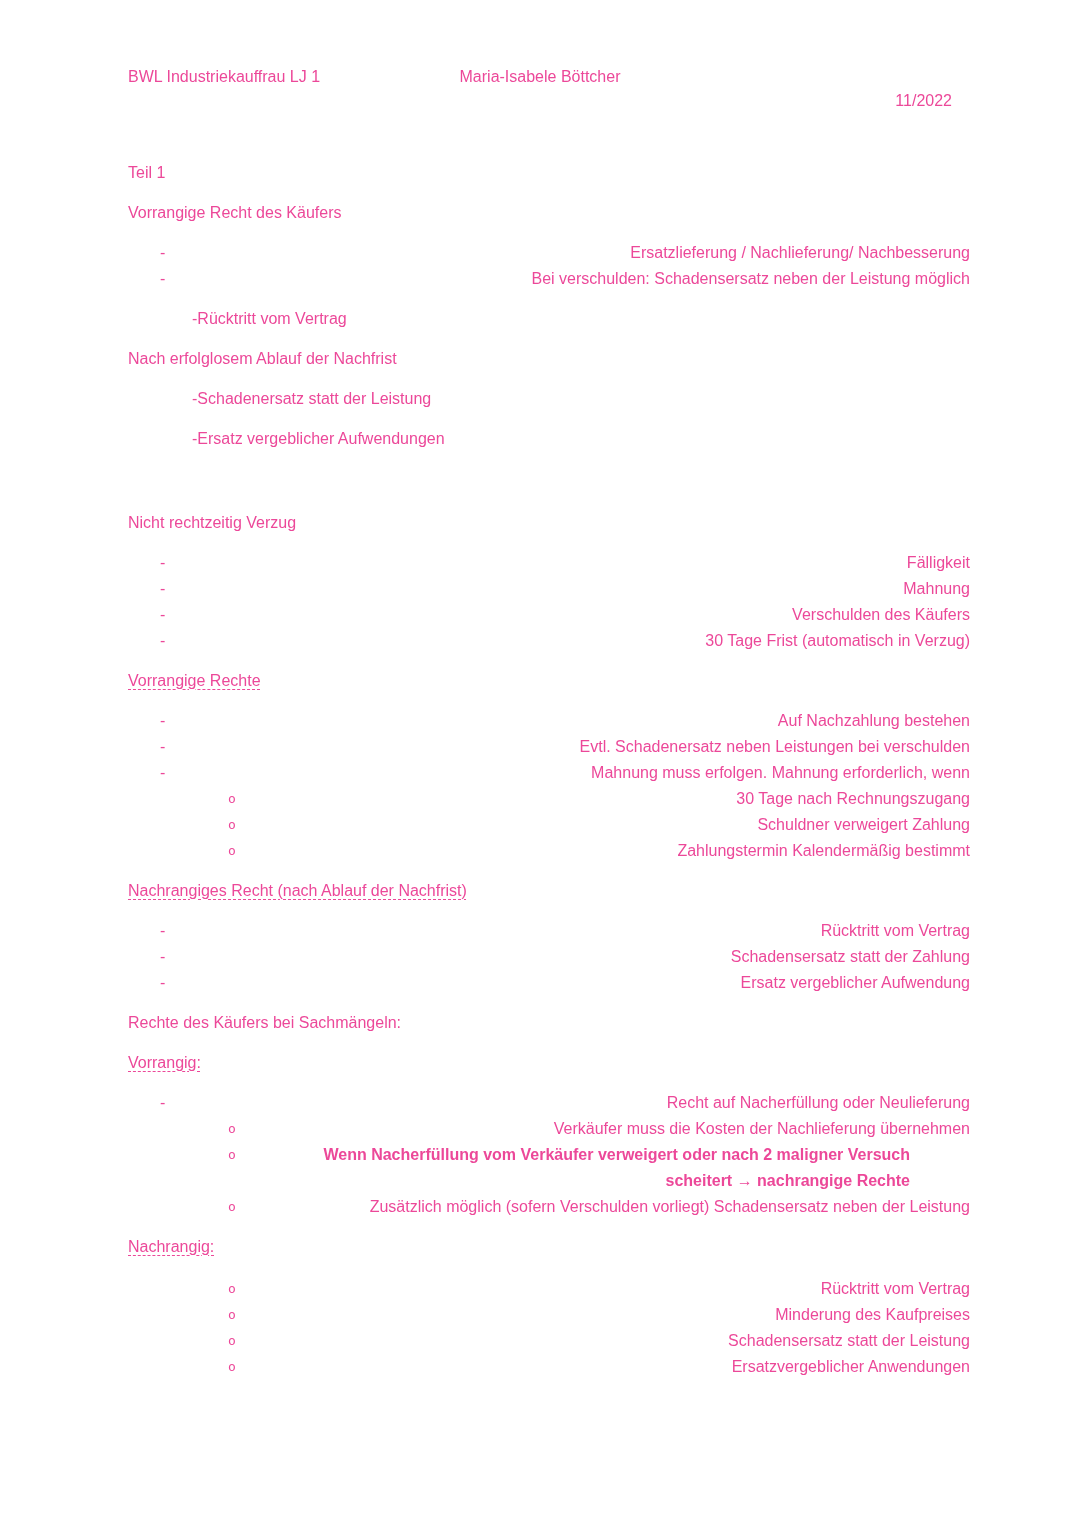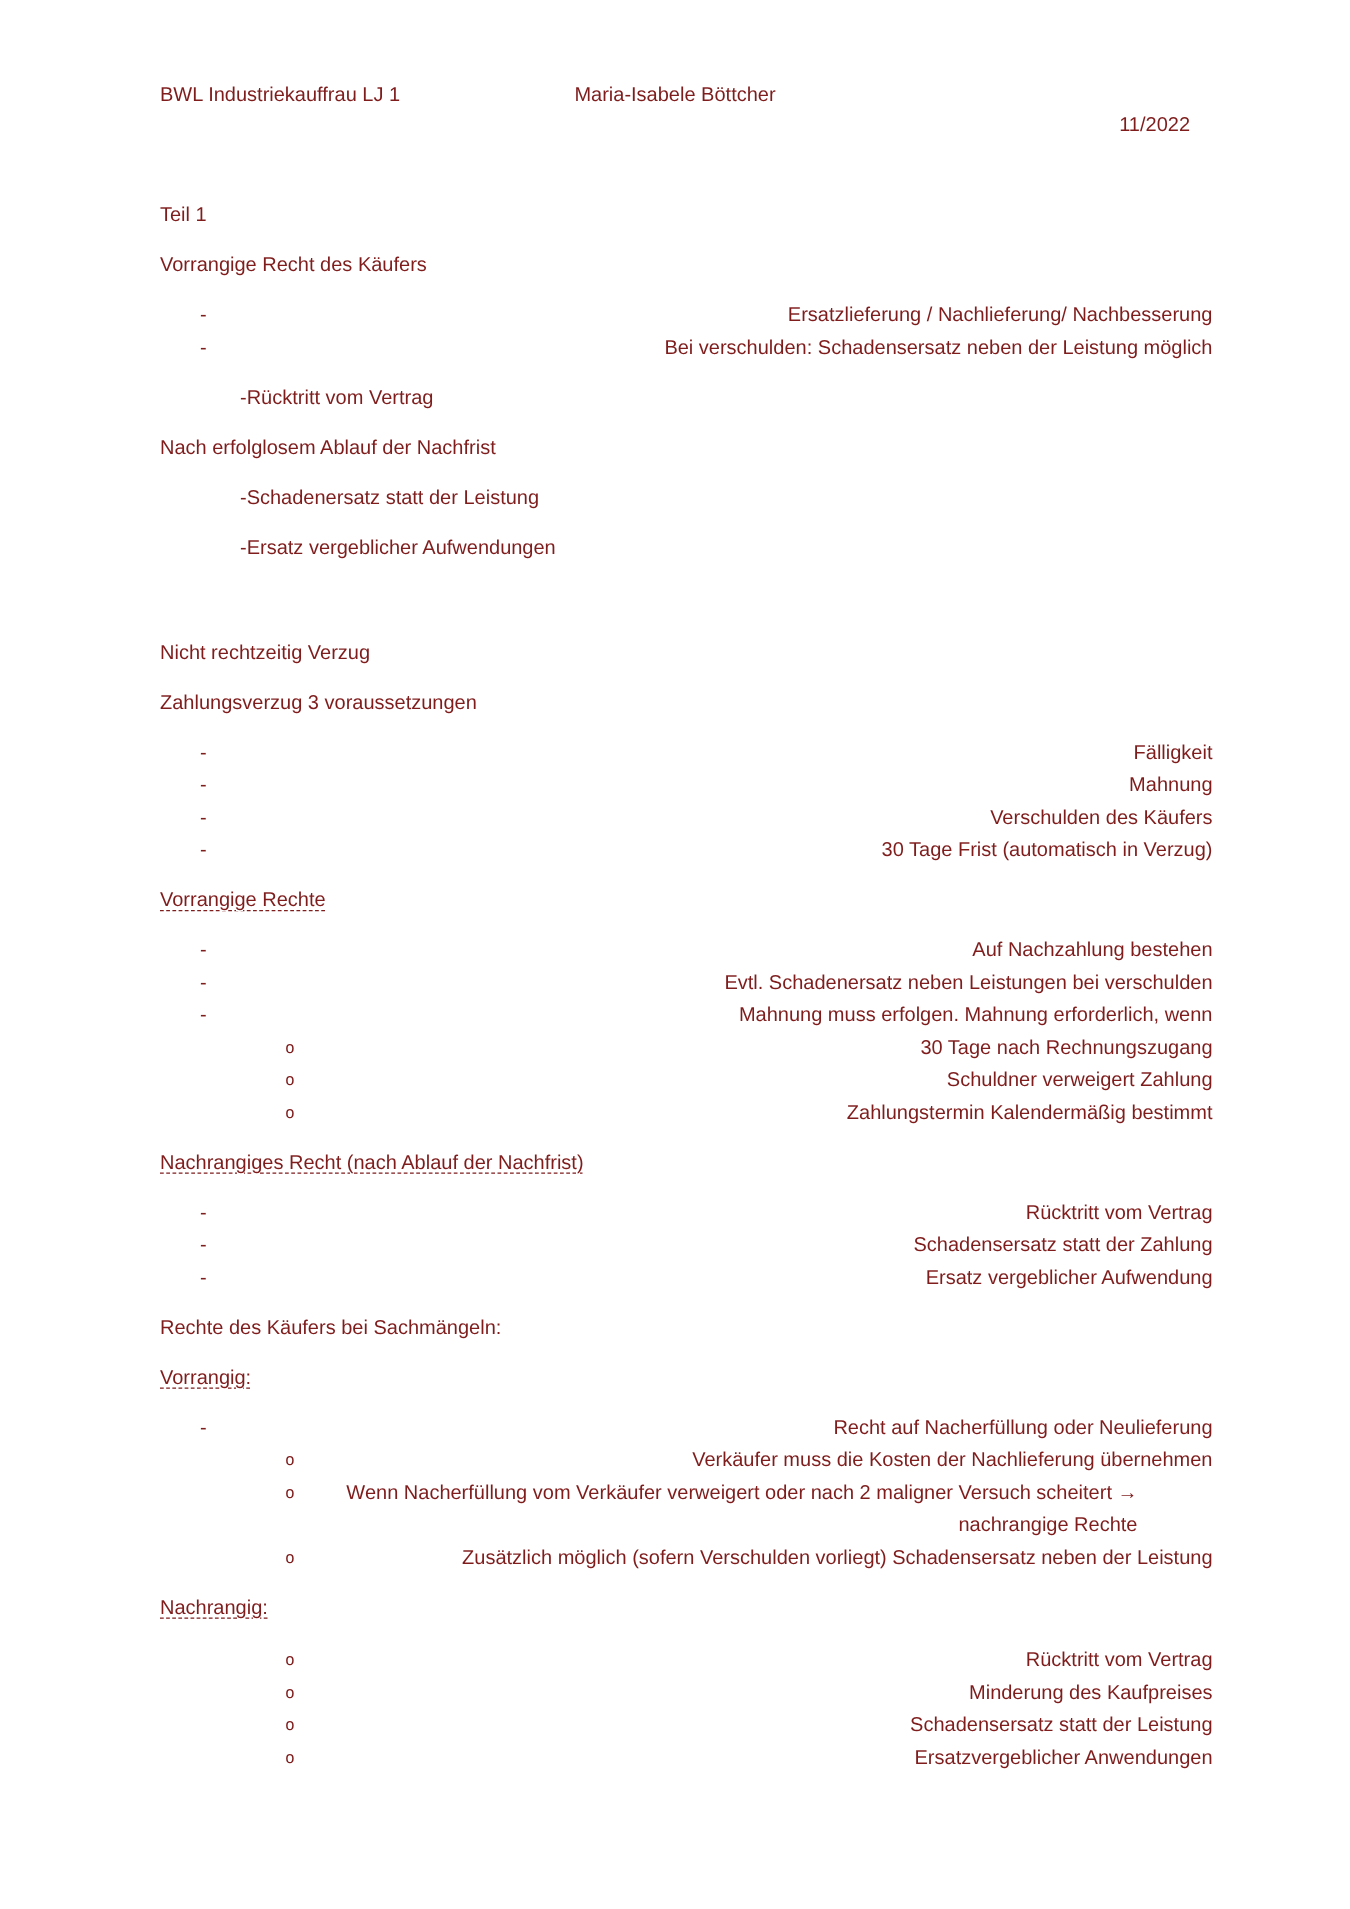--- a/index.html
+++ b/index.html
@@ -5,21 +5,21 @@
   html,body{margin:0;padding:0;background:#ffffff;}
   .page{
     width:1080px;
     height:1527px;
     box-sizing:border-box;
     background:#ffffff;
     padding:64px 110px 40px 128px;
     font-family:"Liberation Sans","DejaVu Sans",sans-serif;
     font-size:16px;
     line-height:26px;
-    color:#7f1d1d;
+    color:#ec4899;
     overflow:hidden;
   }
   .doc-header{
     display:flex;
     margin-bottom:46px;
     padding-right:18px;
   }
   .doc-header span{flex:1;}
   .h-left{text-align:left;}
   .h-center{text-align:center;}
@@ -39,21 +39,21 @@
   .row{display:flex;align-items:flex-start;}
   .dash-list{padding-left:32px;}
   .dash-list .marker{width:35px;flex:none;}
   .o-list{padding-left:100px;}
   .o-list .marker{
     width:32px;flex:none;
     font-family:"DejaVu Sans Mono","Liberation Mono",monospace;
     font-size:13px;
   }
   .text{flex:1;text-align:right;}
-  .narrow{max-width:650px;}
+  .narrow{max-width:650px;font-weight:bold;}
   .indent1{padding-left:64px;}
   .mt-xl{margin-top:58px;}
 </style>
 </head>
 <body>
 
 <div class="page">
 
   <div class="doc-header">
     <span class="h-left">BWL Industriekauffrau LJ 1</span>
@@ -77,21 +77,20 @@
   </div>
 
   <p class="para indent1">-Rücktritt vom Vertrag</p>
 
   <p class="para">Nach erfolglosem Ablauf der Nachfrist</p>
   <p class="para indent1">-Schadenersatz statt der Leistung</p>
   <p class="para indent1">-Ersatz vergeblicher Aufwendungen</p>
 
   <p class="para mt-xl"><span class="u">Nicht rechtzeitig Verzug</span></p>
 
-  <p class="para">Zahlungsverzug 3 voraussetzungen</p>
 
   <div class="list dash-list">
     <div class="row">
       <span class="marker">-</span>
       <span class="text">Fälligkeit</span>
     </div>
     <div class="row">
       <span class="marker">-</span>
       <span class="text">Mahnung</span>
     </div>

